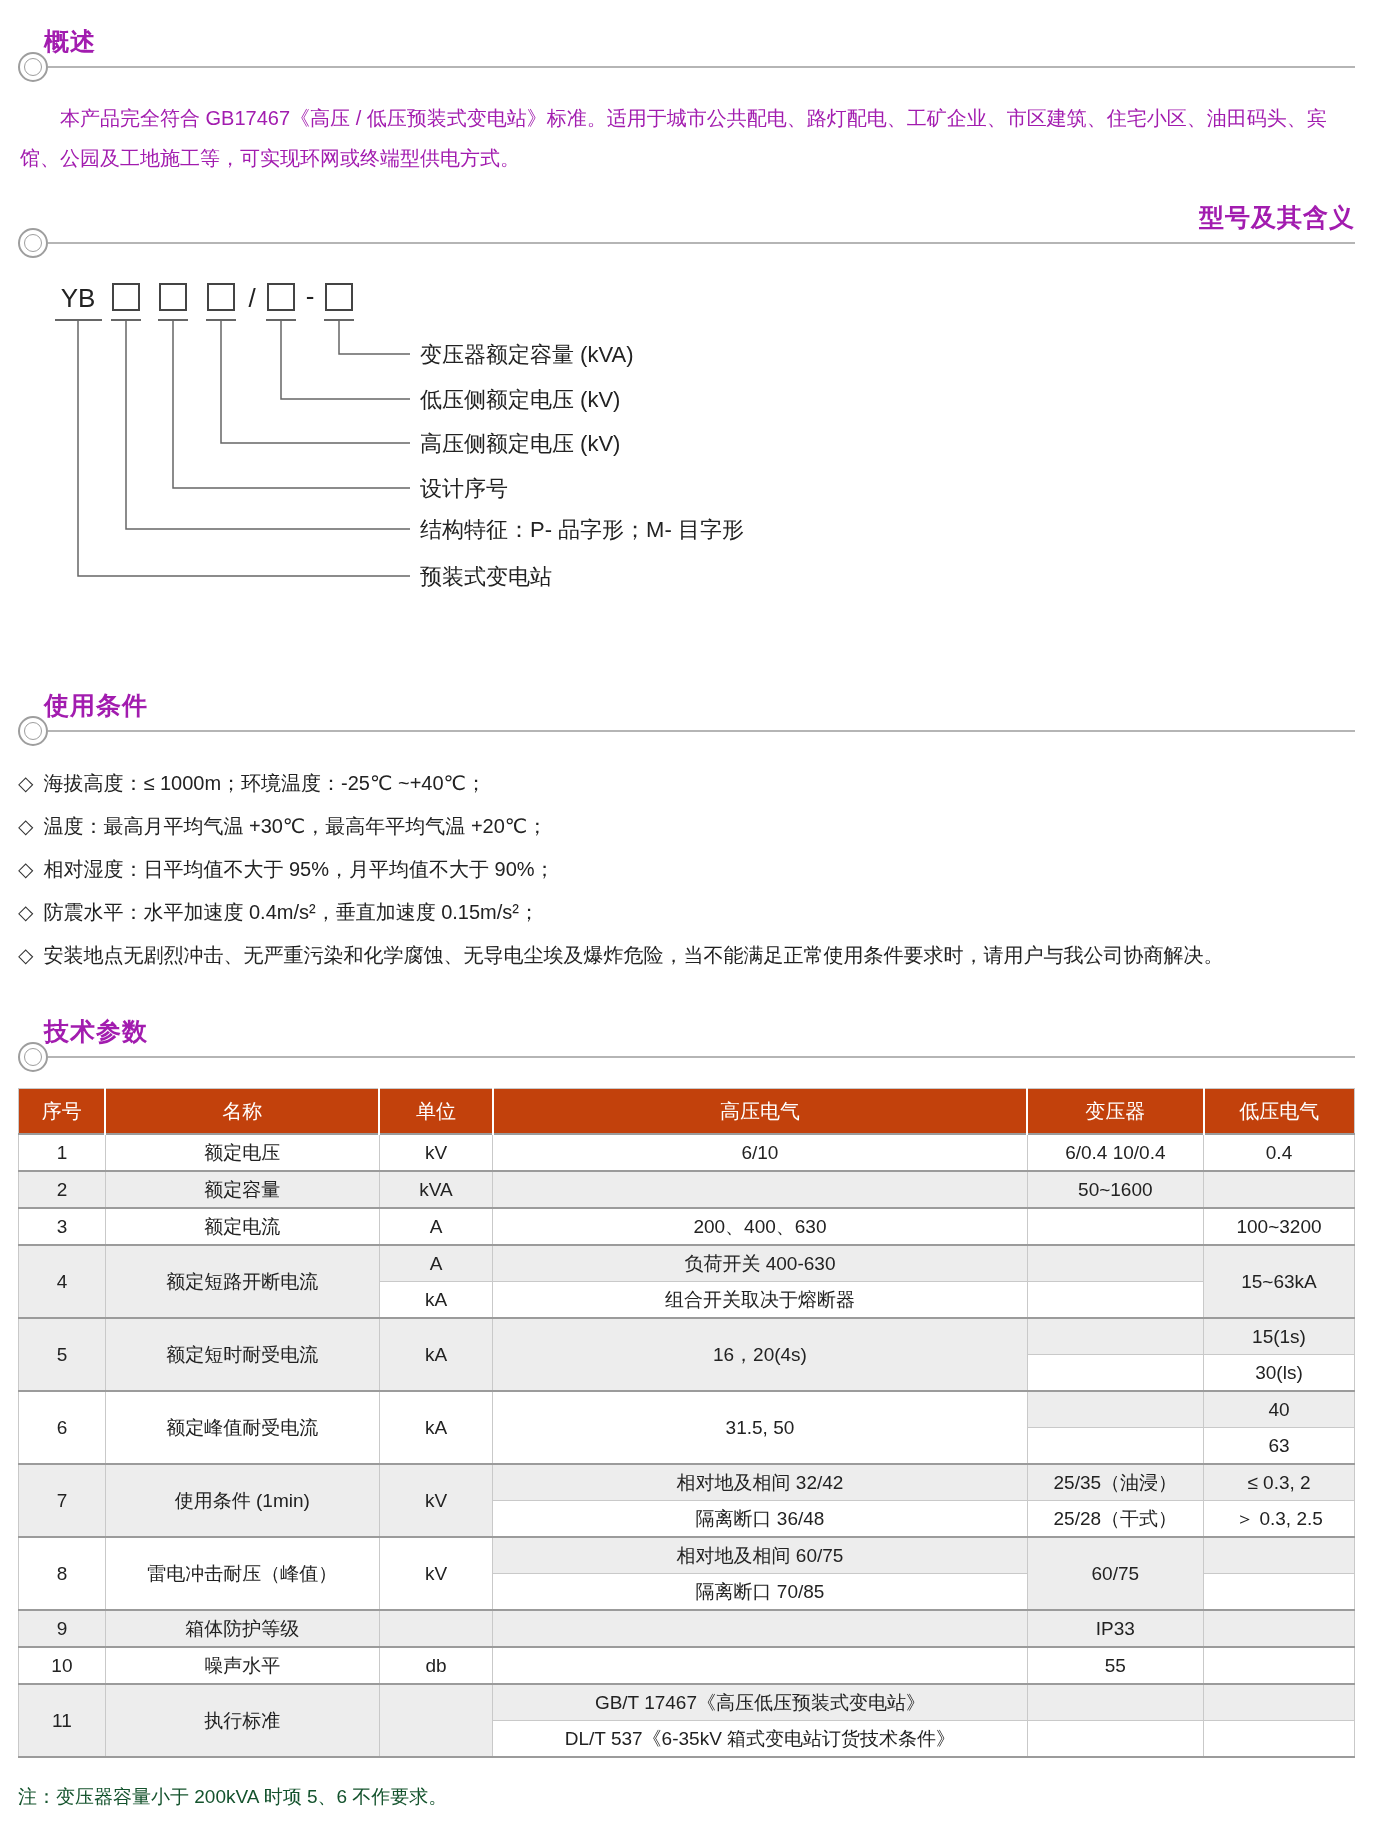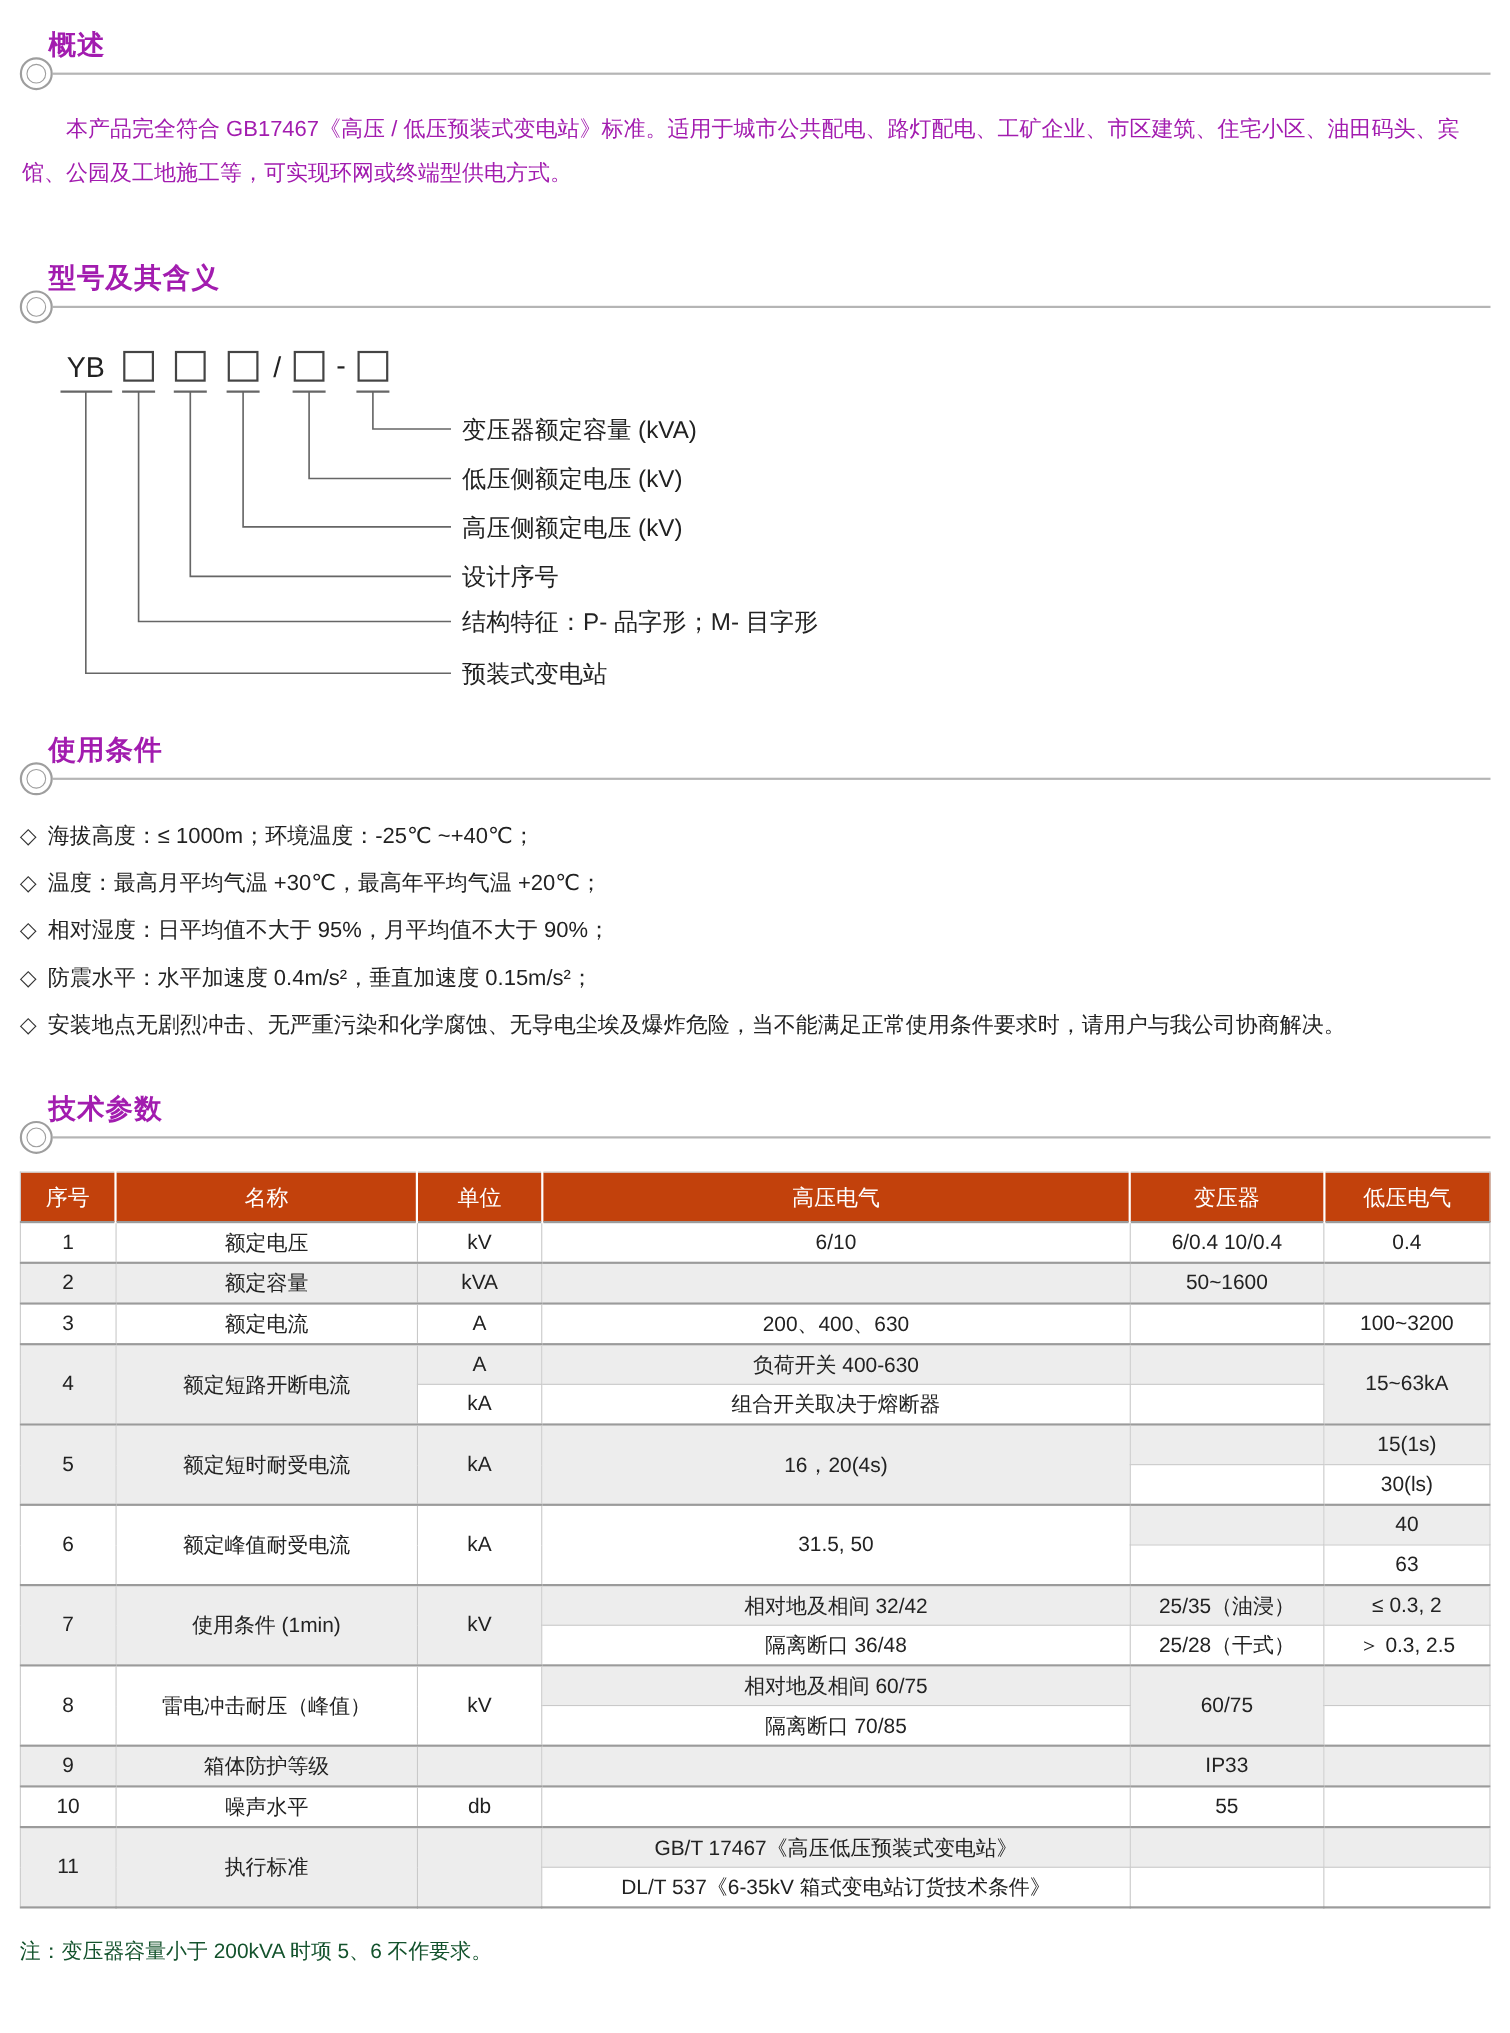--- a/index.html
+++ b/index.html
@@ -28,22 +28,22 @@
 
   .para{
     margin:14px 2px 0 2px;
     font-size:20px;line-height:40px;color:#a21caf;
     text-indent:2em;
   }
 
   .model-svg{display:block;margin-top:16px;}
   .model-svg text{font-family:"Liberation Sans","DejaVu Sans",sans-serif;}
 
-  .sec2{margin-top:60px;}
-  .sec3{margin-top:25px;}
+  .sec2{margin-top:24px;text-align:right;}
+  .sec3{margin-top:84px;}
   .sec4{margin-top:46px;}
 
   .cond-list{margin-top:20px;}
   .cond-item{
     display:flex;align-items:flex-start;
     font-size:20px;line-height:30px;margin-bottom:13px;color:#222;
   }
   .diamond{flex:0 0 auto;margin-right:10px;color:#333;font-size:20px;}
 
   table.params{

